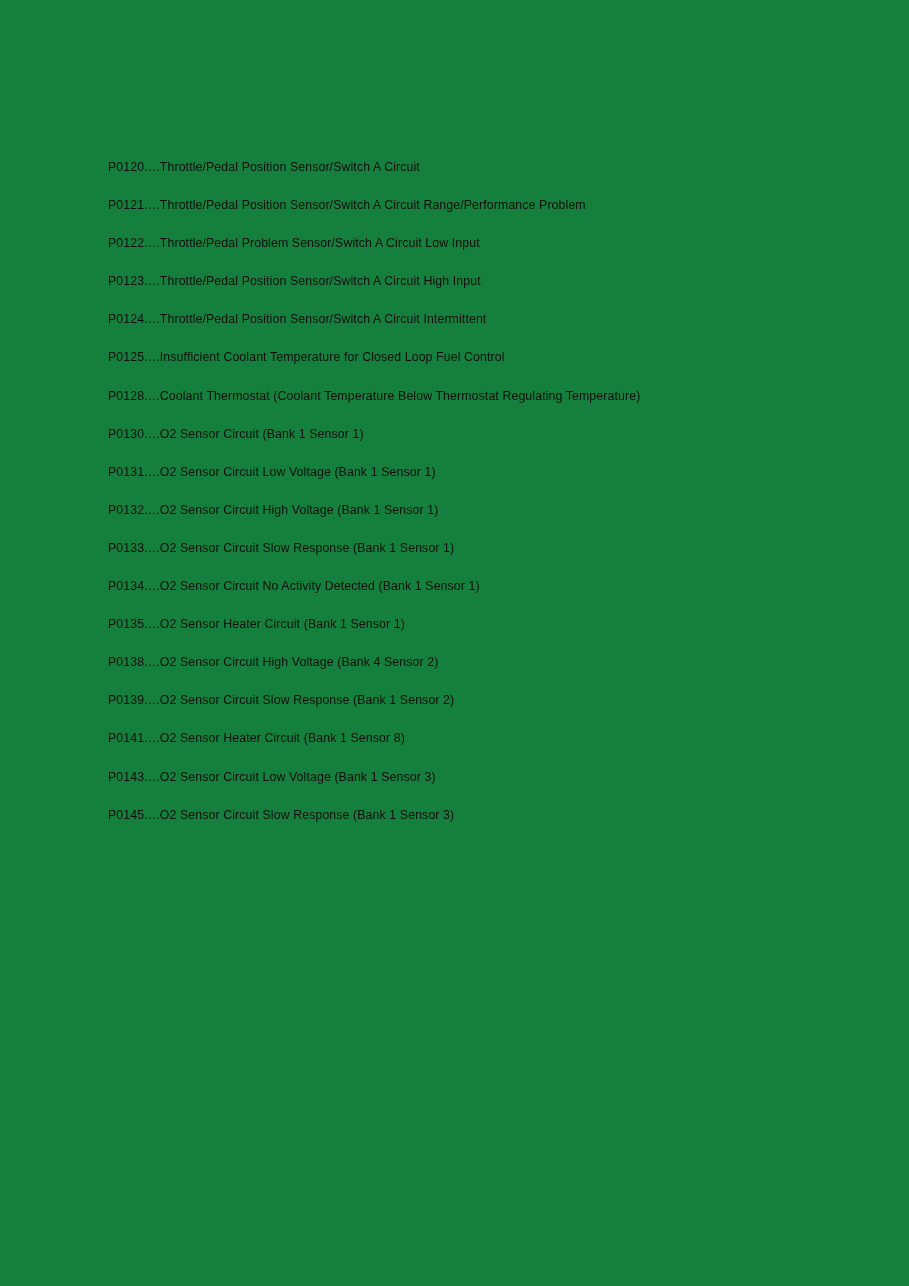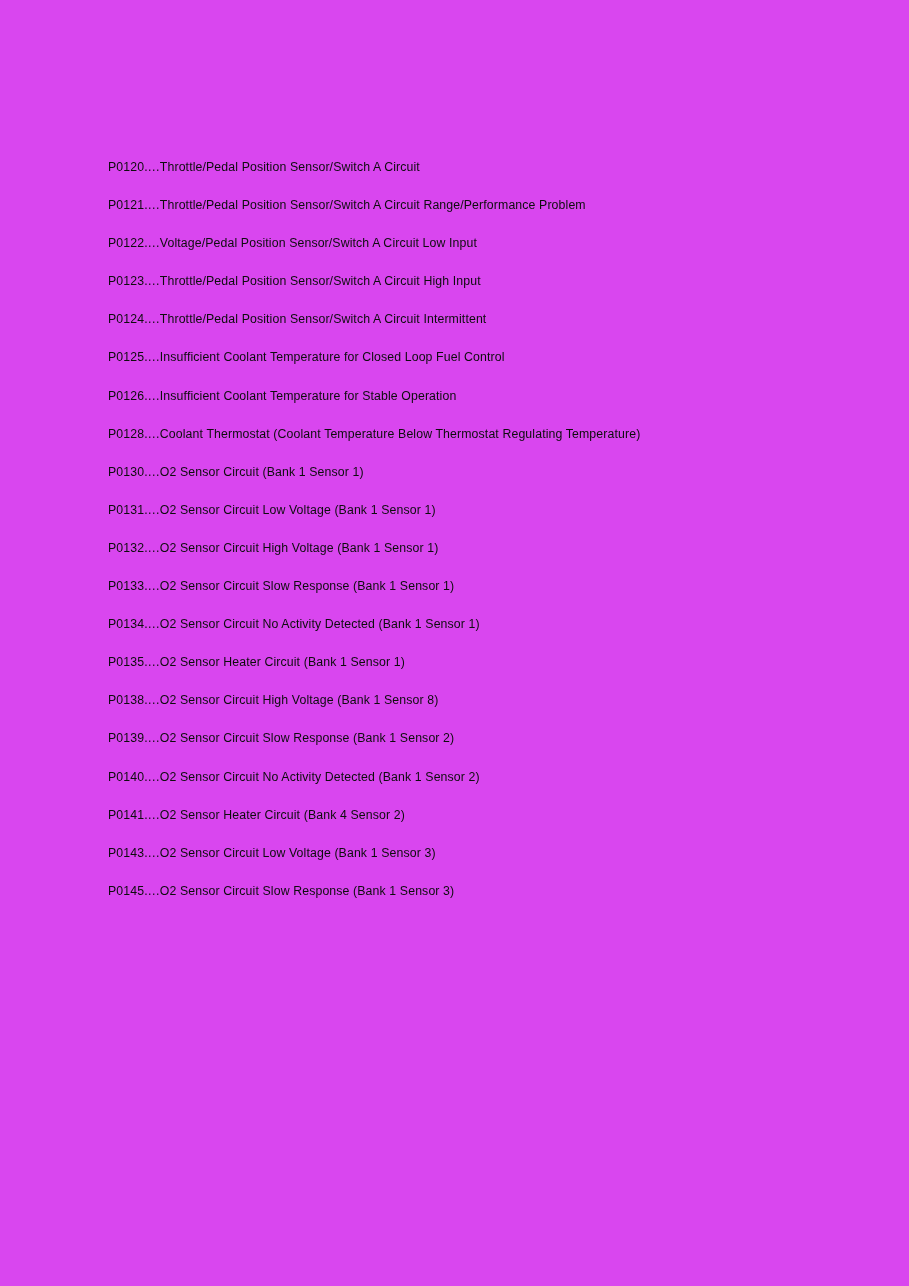--- a/index.html
+++ b/index.html
@@ -8,21 +8,21 @@
     background: #ffffff;
   }
   body {
     font-family: "Liberation Sans", sans-serif;
     color: #000000;
   }
   .page {
     position: relative;
     width: 909px;
     height: 1286px;
-    background: #d946ef;
+    background: #15803d;
     overflow: hidden;
     box-sizing: border-box;
   }
   .code-list {
     position: absolute;
     left: 108px;
     top: 160px;
     width: 740px;
   }
   .code-row {
@@ -44,32 +44,30 @@
     display: inline;
   }
 </style>
 </head>
 <body>
 
 <div class="page">
   <div class="code-list">
       <div class="code-row"><span class="code-id">P0120</span><span class="code-dots">....</span><span class="code-desc">Throttle/Pedal Position Sensor/Switch A Circuit</span></div>
       <div class="code-row"><span class="code-id">P0121</span><span class="code-dots">....</span><span class="code-desc">Throttle/Pedal Position Sensor/Switch A Circuit Range/Performance Problem</span></div>
-      <div class="code-row"><span class="code-id">P0122</span><span class="code-dots">....</span><span class="code-desc">Voltage/Pedal Position Sensor/Switch A Circuit Low Input</span></div>
+      <div class="code-row"><span class="code-id">P0122</span><span class="code-dots">....</span><span class="code-desc">Throttle/Pedal Problem Sensor/Switch A Circuit Low Input</span></div>
       <div class="code-row"><span class="code-id">P0123</span><span class="code-dots">....</span><span class="code-desc">Throttle/Pedal Position Sensor/Switch A Circuit High Input</span></div>
       <div class="code-row"><span class="code-id">P0124</span><span class="code-dots">....</span><span class="code-desc">Throttle/Pedal Position Sensor/Switch A Circuit Intermittent</span></div>
       <div class="code-row"><span class="code-id">P0125</span><span class="code-dots">....</span><span class="code-desc">Insufficient Coolant Temperature for Closed Loop Fuel Control</span></div>
-      <div class="code-row"><span class="code-id">P0126</span><span class="code-dots">....</span><span class="code-desc">Insufficient Coolant Temperature for Stable Operation</span></div>
       <div class="code-row"><span class="code-id">P0128</span><span class="code-dots">....</span><span class="code-desc">Coolant Thermostat (Coolant Temperature Below Thermostat Regulating Temperature)</span></div>
       <div class="code-row"><span class="code-id">P0130</span><span class="code-dots">....</span><span class="code-desc">O2 Sensor Circuit (Bank 1 Sensor 1)</span></div>
       <div class="code-row"><span class="code-id">P0131</span><span class="code-dots">....</span><span class="code-desc">O2 Sensor Circuit Low Voltage (Bank 1 Sensor 1)</span></div>
       <div class="code-row"><span class="code-id">P0132</span><span class="code-dots">....</span><span class="code-desc">O2 Sensor Circuit High Voltage (Bank 1 Sensor 1)</span></div>
       <div class="code-row"><span class="code-id">P0133</span><span class="code-dots">....</span><span class="code-desc">O2 Sensor Circuit Slow Response (Bank 1 Sensor 1)</span></div>
       <div class="code-row"><span class="code-id">P0134</span><span class="code-dots">....</span><span class="code-desc">O2 Sensor Circuit No Activity Detected (Bank 1 Sensor 1)</span></div>
       <div class="code-row"><span class="code-id">P0135</span><span class="code-dots">....</span><span class="code-desc">O2 Sensor Heater Circuit (Bank 1 Sensor 1)</span></div>
-      <div class="code-row"><span class="code-id">P0138</span><span class="code-dots">....</span><span class="code-desc">O2 Sensor Circuit High Voltage (Bank 1 Sensor 8)</span></div>
+      <div class="code-row"><span class="code-id">P0138</span><span class="code-dots">....</span><span class="code-desc">O2 Sensor Circuit High Voltage (Bank 4 Sensor 2)</span></div>
       <div class="code-row"><span class="code-id">P0139</span><span class="code-dots">....</span><span class="code-desc">O2 Sensor Circuit Slow Response (Bank 1 Sensor 2)</span></div>
-      <div class="code-row"><span class="code-id">P0140</span><span class="code-dots">....</span><span class="code-desc">O2 Sensor Circuit No Activity Detected (Bank 1 Sensor 2)</span></div>
-      <div class="code-row"><span class="code-id">P0141</span><span class="code-dots">....</span><span class="code-desc">O2 Sensor Heater Circuit (Bank 4 Sensor 2)</span></div>
+      <div class="code-row"><span class="code-id">P0141</span><span class="code-dots">....</span><span class="code-desc">O2 Sensor Heater Circuit (Bank 1 Sensor 8)</span></div>
       <div class="code-row"><span class="code-id">P0143</span><span class="code-dots">....</span><span class="code-desc">O2 Sensor Circuit Low Voltage (Bank 1 Sensor 3)</span></div>
       <div class="code-row"><span class="code-id">P0145</span><span class="code-dots">....</span><span class="code-desc">O2 Sensor Circuit Slow Response (Bank 1 Sensor 3)</span></div>
     </div>
 </div>
 
 </body></html>

